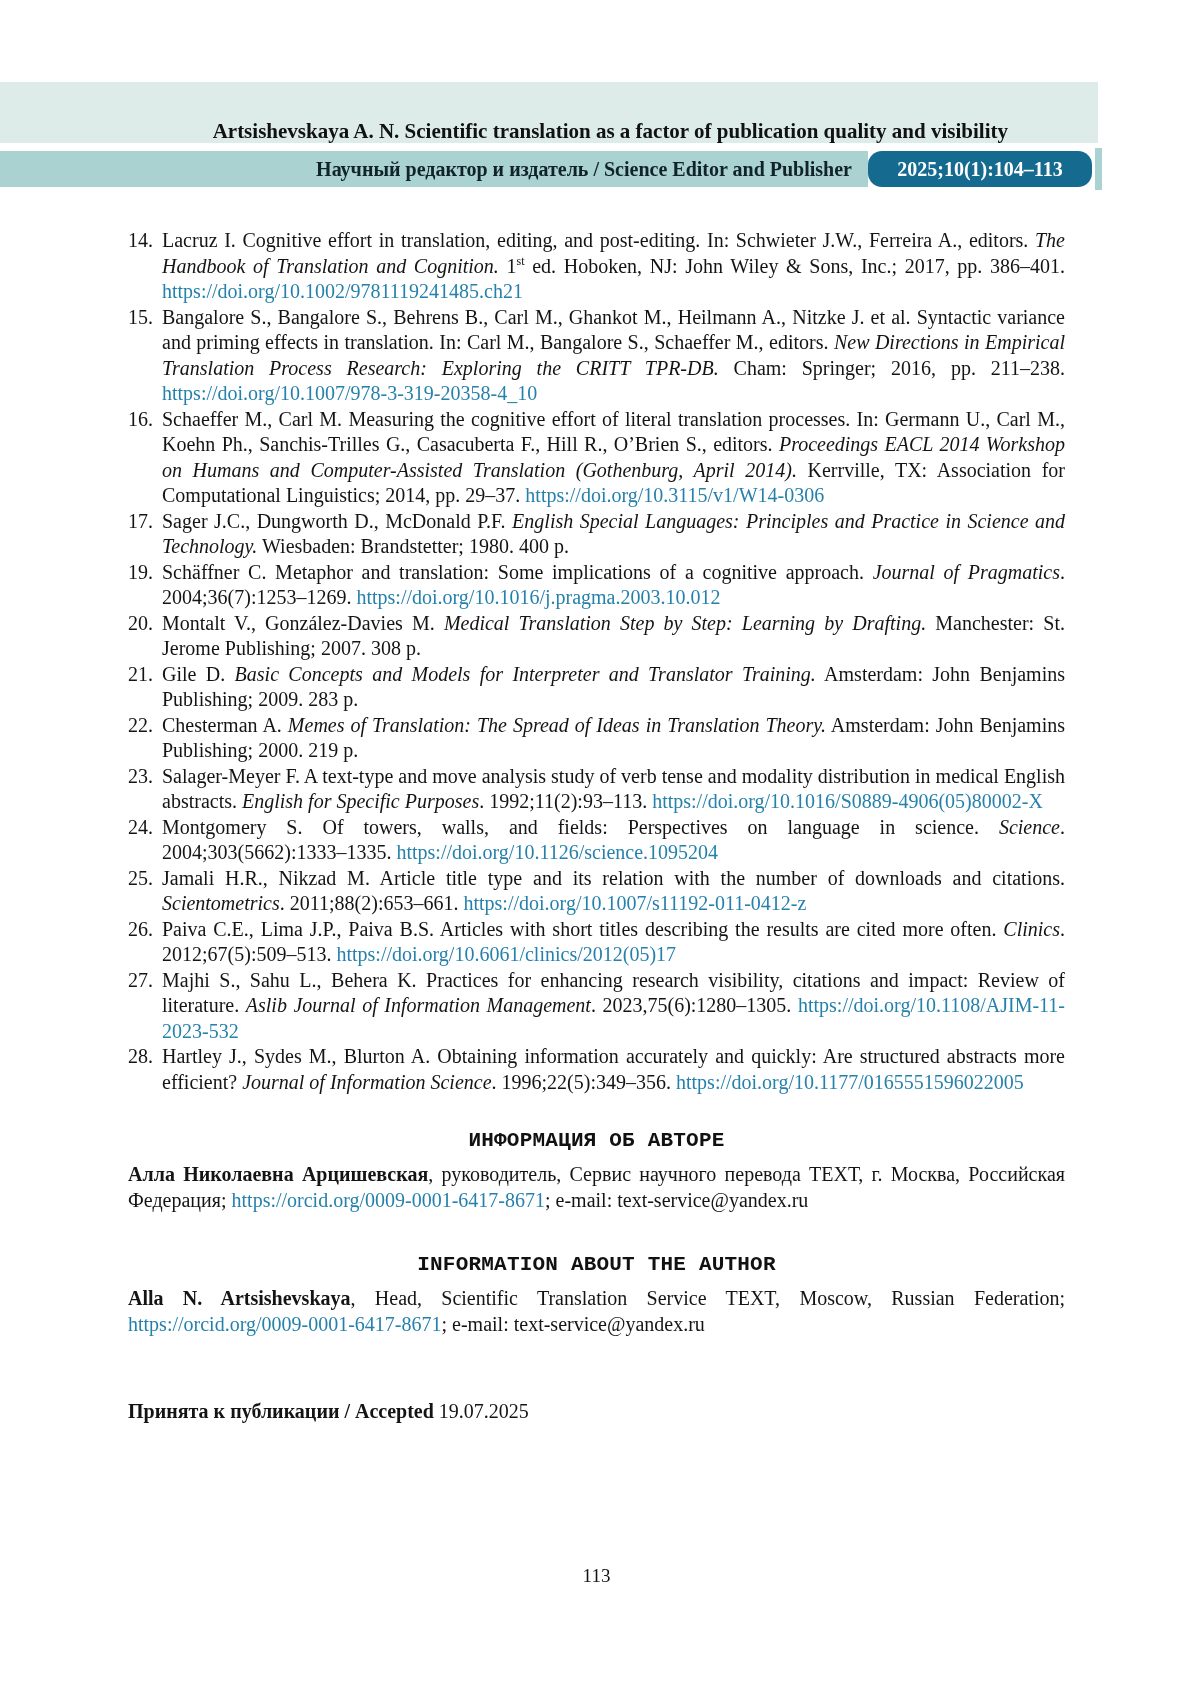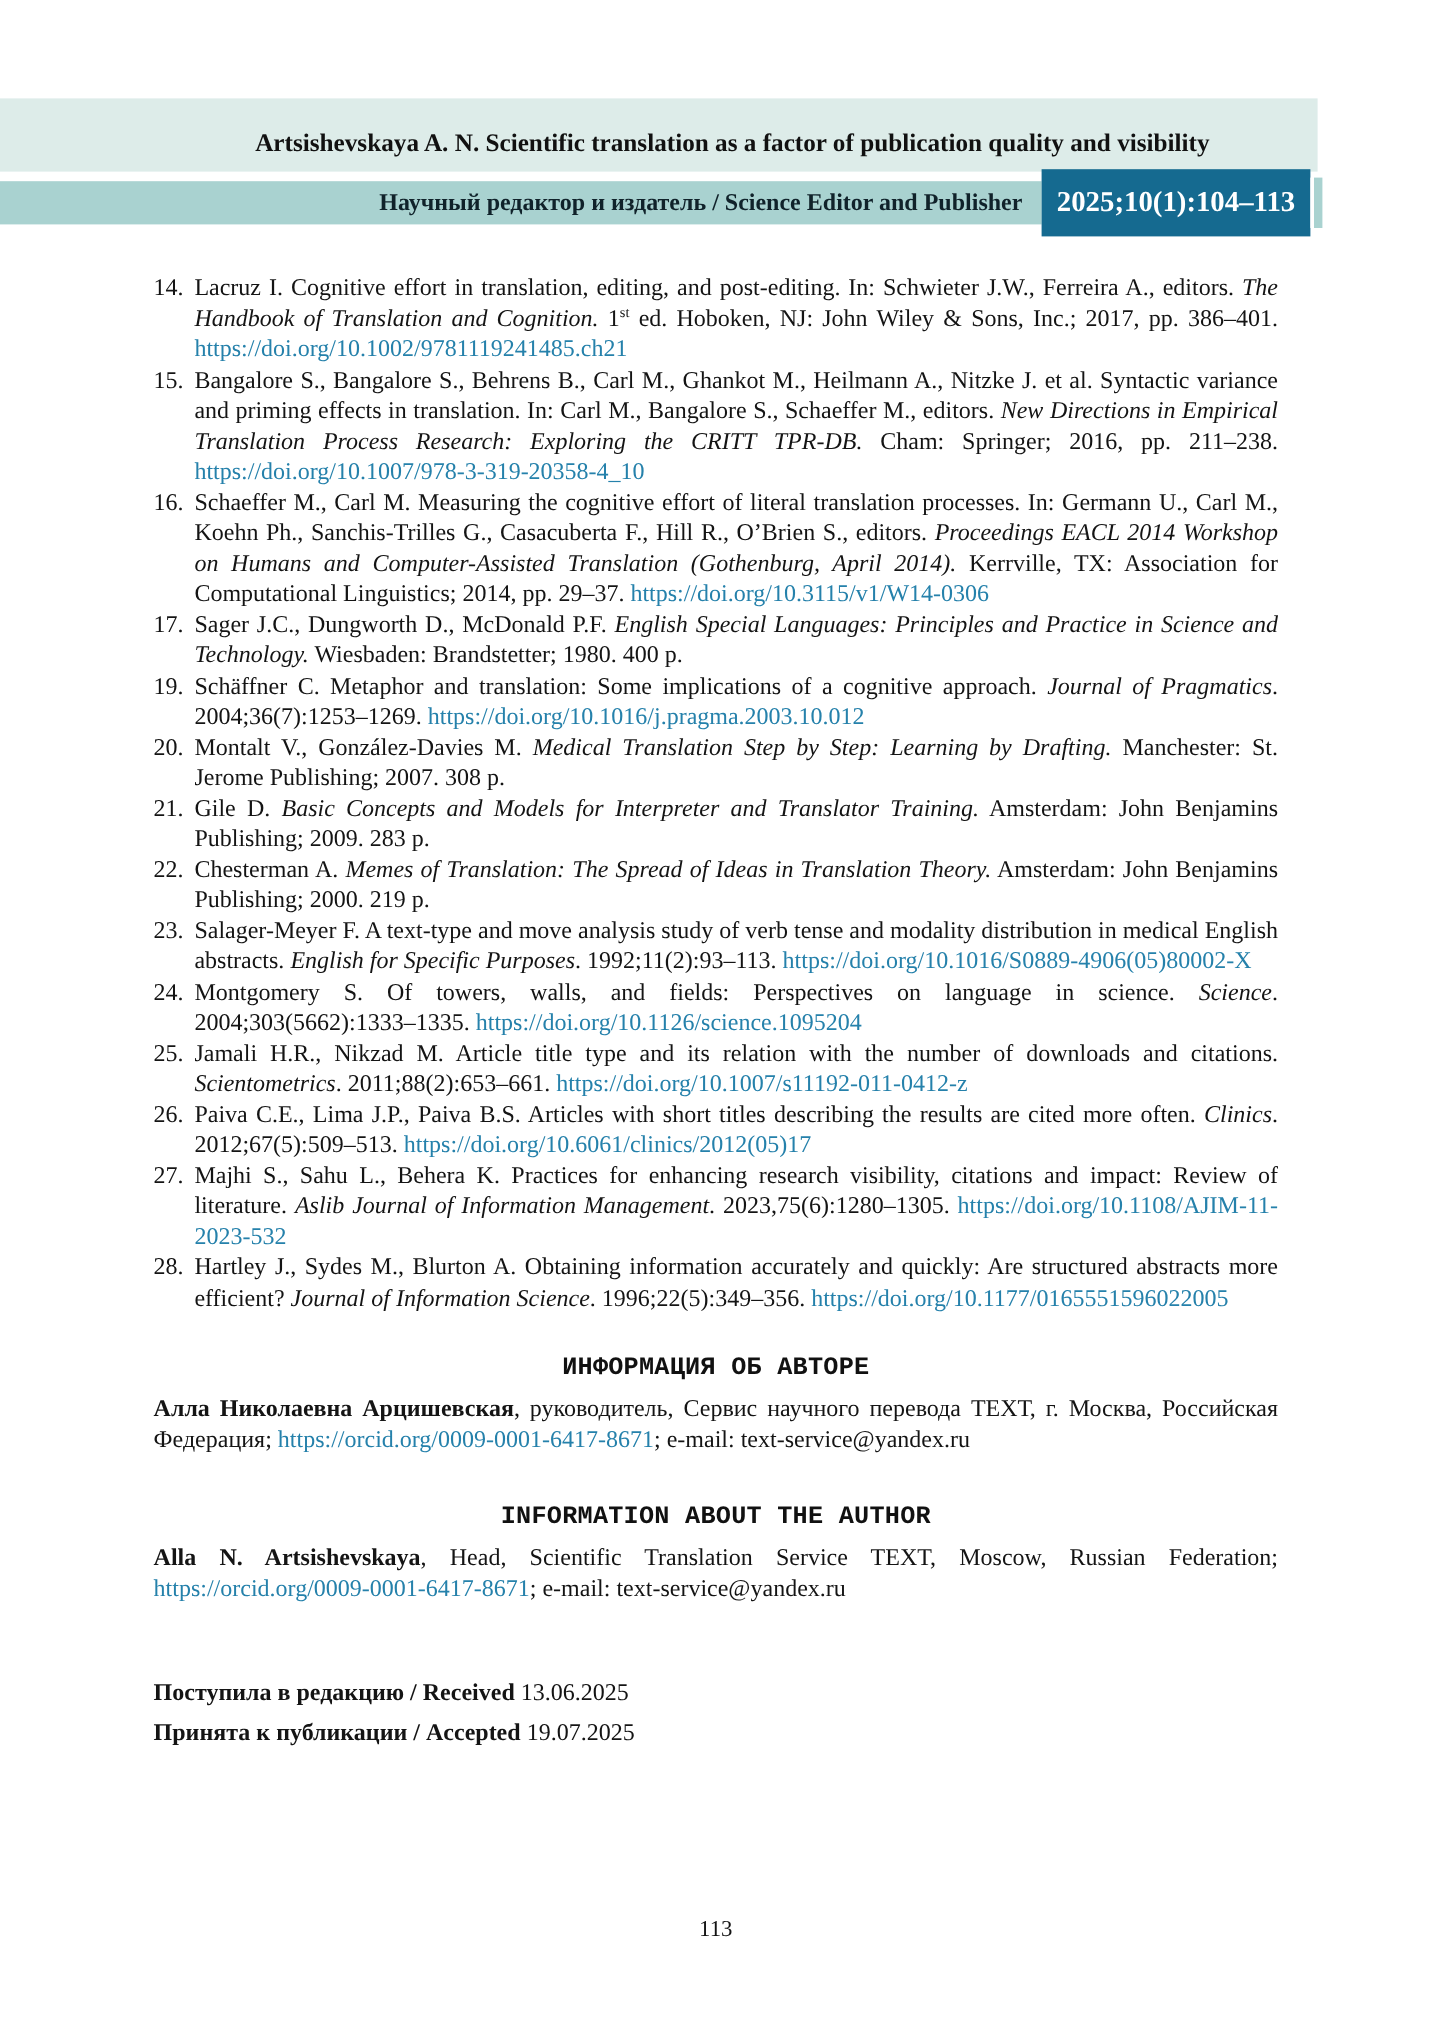--- a/index.html
+++ b/index.html
@@ -15,21 +15,21 @@
   
   .header { margin-top: 82px; }
   .band1 {
     width: 1098px;
     height: 61px;
     background: var(--band1_bg);
     display: flex;
     align-items: flex-end;
     justify-content: flex-end;
     box-sizing: border-box;
-    padding: 0 90px 13px 0;
+    padding: 0 90px 1px 0;
   }
   .running-title {
     font-weight: bold;
     font-size: 21px;
     line-height: 22px;
     color: #111111;
     white-space: nowrap;
   }
   .band2-row {
     margin-top: 5px;
@@ -47,30 +47,31 @@
     box-sizing: border-box;
     padding-right: 16px;
   }
   .journal-title {
     font-weight: bold;
     font-size: 20px;
     color: #10222a;
     white-space: nowrap;
   }
   .cite-box {
-    height: 56px;
+    height: 36px;
     width: 224px;
     background: var(--citation_box_bg);
     color: #ffffff;
     font-weight: bold;
-    font-size: 24px;
+    font-size: 20px;
     display: flex;
     align-items: center;
     justify-content: center;
     white-space: nowrap;
+    border-radius: 14px;
   }
   .band-gap { width: 3px; height: 42px; background: #ffffff; }
   .band-sliver { width: 7px; height: 42px; background: var(--band2_bg); }
   
   .content { margin-left: 128px; width: 937px; }
   .refs {
     list-style: none;
     margin: 38px 0 0 0;
     padding: 0;
     font-size: 20px;
@@ -148,24 +149,20 @@
       </ol>
 
     <h2 class="section-heading">ИНФОРМАЦИЯ ОБ АВТОРЕ</h2>
     <p class="rich-par"><b>Алла Николаевна Арцишевская</b><span>, руководитель, Сервис научного перевода ТЕХТ, г. Москва, Российская Федерация; </span><a class="link" href="#">https://orcid.org/0009-0001-6417-8671</a><span>; e-mail: text-service@yandex.ru</span></p>
 
     <h2 class="section-heading heading-en">INFORMATION ABOUT THE AUTHOR</h2>
     <p class="rich-par"><b>Alla N. Artsishevskaya</b><span>, Head, Scientific Translation Service TEXT, Moscow, Russian Federation; </span><a class="link" href="#">https://orcid.org/0009-0001-6417-8671</a><span>; e-mail: text-service@yandex.ru</span></p>
 
     <div class="dates">
       <div class="date-row">
-        <span class="date-label">Поступила в редакцию / Received</span>
-        <span class="date-value">13.06.2025</span>
-      </div>
-      <div class="date-row">
         <span class="date-label">Принята к публикации / Accepted</span>
         <span class="date-value">19.07.2025</span>
       </div>
     </div>
 
     <div class="page-number">113</div>
   </div>
 </div>
 
 </body></html>

